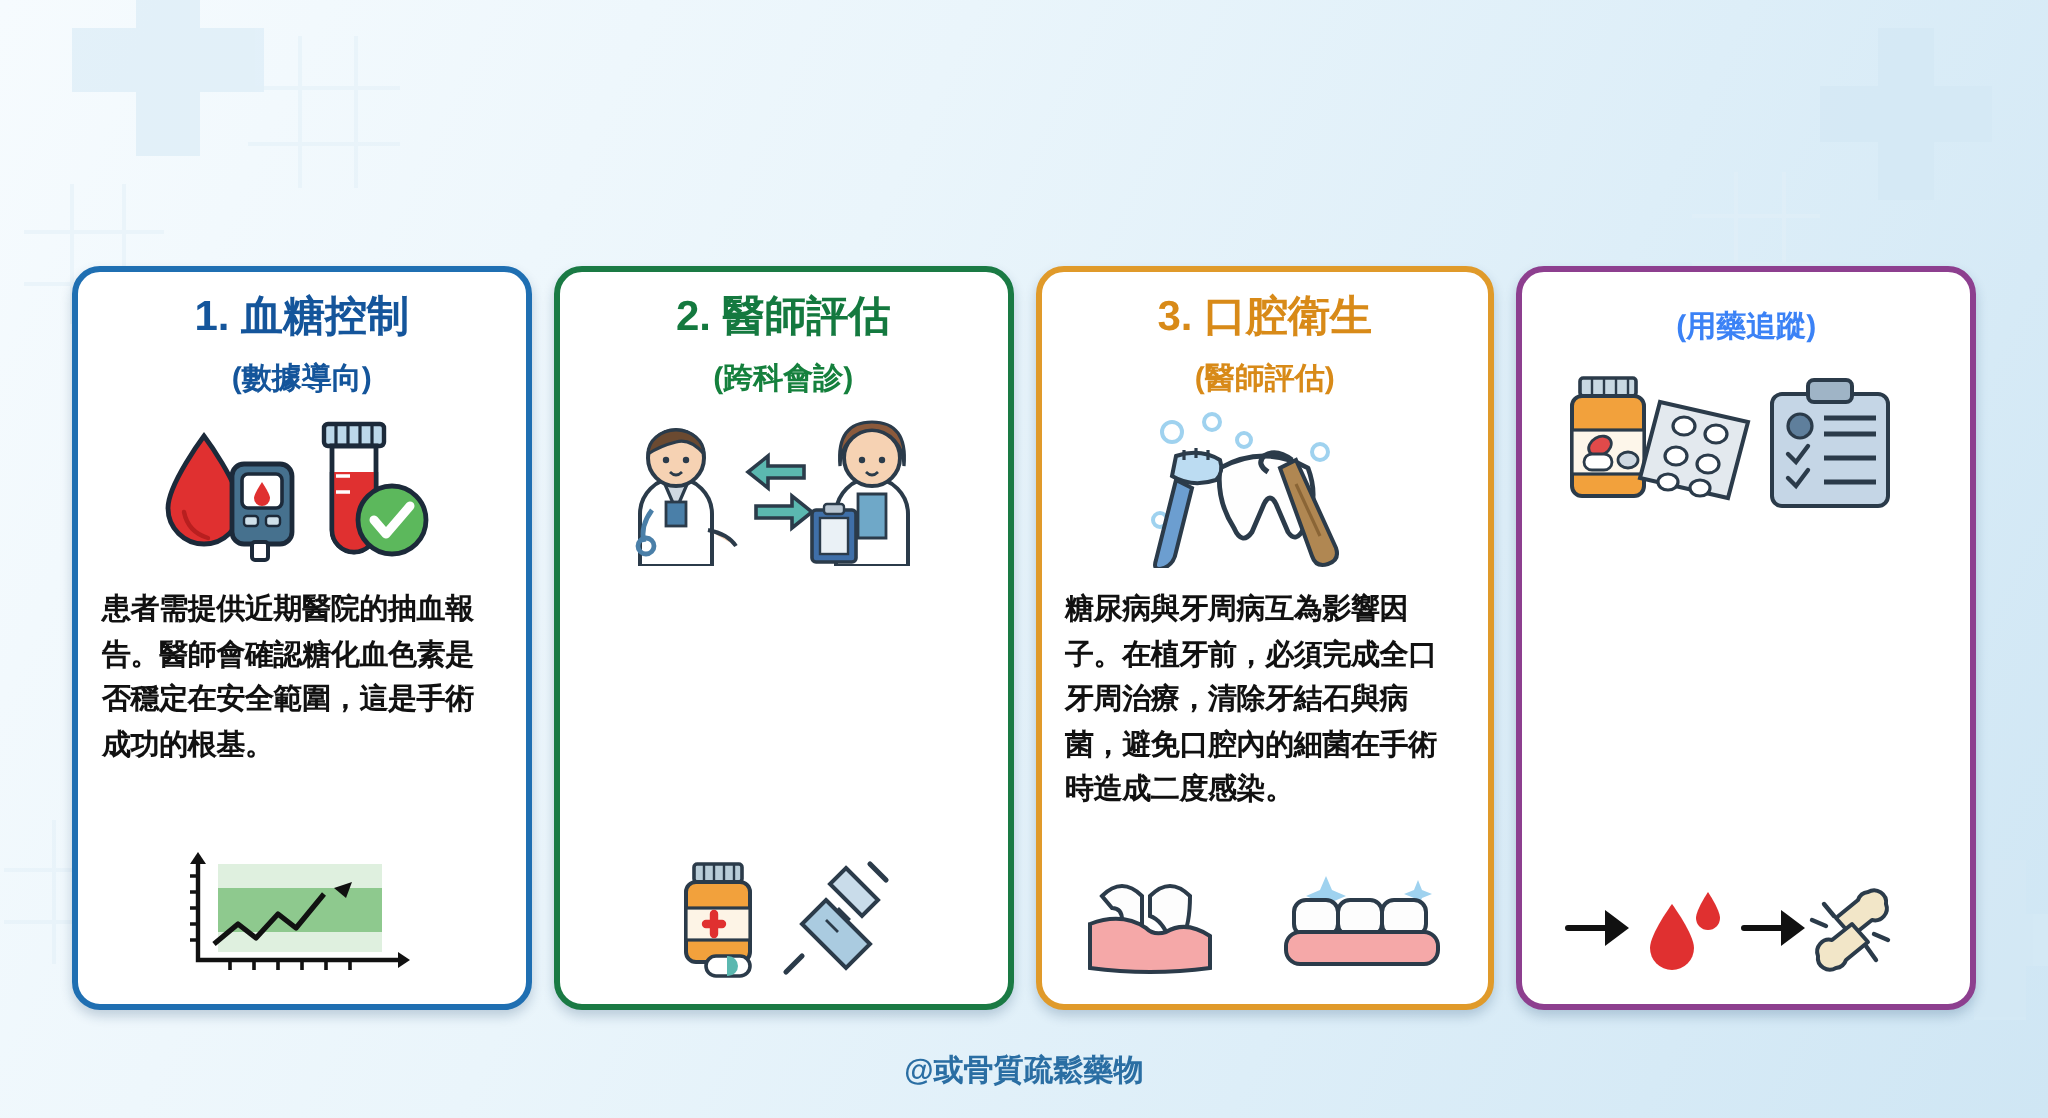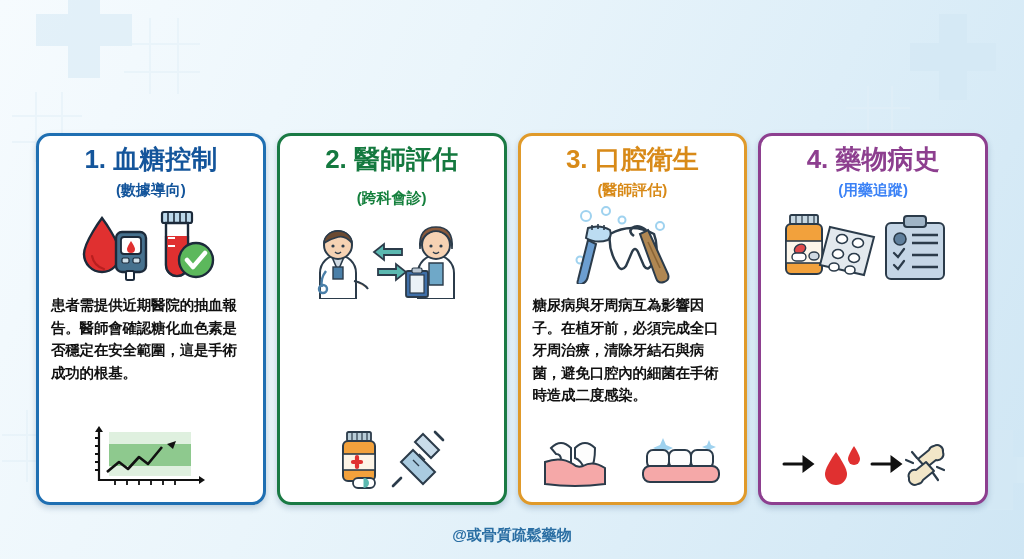--- a/index.html
+++ b/index.html
@@ -39,25 +39,25 @@
     position:absolute;left:36px;top:133px;width:952px;height:372px;
     display:flex;gap:11px;z-index:3;
   }
   .card{
     flex:1 1 0;background:#ffffff;border-radius:14px;
     border:3px solid #1f6fb2;
     box-shadow:0 3px 6px rgba(20,60,100,.22);
     display:flex;flex-direction:column;align-items:center;
     padding:10px 12px 8px;box-sizing:border-box;position:relative;
   }
-  .card.c2{border-color:#1a7a44;gap:8px;}
+  .card.c2{border-color:#1a7a44;}
   .card.c3{border-color:#e09a2a;}
   .card.c4{border-color:#8d3f8f;}
 
-  .c-title{font-size:26px;font-weight:bold;line-height:26px;color:#14559b;text-align:center;}
+  .c-title{font-size:21px;font-weight:bold;line-height:26px;color:#14559b;text-align:center;}
   .card.c2 .c-title{color:#14793f;}
   .card.c3 .c-title{color:#d88a18;}
   .card.c4 .c-title{color:#8d3f8f;}
   .c-sub{font-size:15px;font-weight:bold;line-height:21px;margin-top:7px;text-align:center;color:#14559b;}
   .card.c2 .c-sub{color:#15803d;}
   .card.c3 .c-sub{color:#d88a18;}
   .card.c4 .c-sub{color:#3b82f6;}
 
   .icon-row{height:78px;display:flex;align-items:center;justify-content:center;gap:4px;margin-top:6px;}
   .body-text{
@@ -252,21 +252,20 @@
             <rect x="110" y="22" width="22" height="18" rx="6" fill="#fdfdfd" stroke="#2b3b4a" stroke-width="2"></rect>
             <rect x="132" y="22" width="22" height="18" rx="6" fill="#fdfdfd" stroke="#2b3b4a" stroke-width="2"></rect>
             <rect x="154" y="22" width="22" height="18" rx="6" fill="#fdfdfd" stroke="#2b3b4a" stroke-width="2"></rect>
             <rect x="106" y="38" width="76" height="16" rx="7" fill="#f5a8a8" stroke="#2b3b4a" stroke-width="2"></rect>
           </g>
         </svg>
       </div>
     </div>
 
     <div class="card c4">
-      <div class="c-title">4. 藥物病史</div>
       <div class="c-sub">(用藥追蹤)</div>
       <div class="icon-row">
         <svg width="186" height="72" viewBox="0 0 186 72">
           <g>
             <rect x="10" y="6" width="28" height="9" rx="1.6" fill="#c8d8e2" stroke="#2b3b4a" stroke-width="1.8"></rect>
             <path d="M16 6 v9 M22 6 v9 M28 6 v9 M34 6 v9" stroke="#2b3b4a" stroke-width="1.2"></path>
             <rect x="6" y="15" width="36" height="50" rx="5" fill="#f2a13c" stroke="#2b3b4a" stroke-width="2"></rect>
             <rect x="6" y="32" width="36" height="22" fill="#fdf6ea" stroke="#2b3b4a" stroke-width="1.6"></rect>
             <ellipse cx="20" cy="40" rx="6" ry="4.5" transform="rotate(-30 20 40)" fill="#e04a4a" stroke="#2b3b4a" stroke-width="1.4"></ellipse>
             <rect x="12" y="44" width="14" height="8" rx="4" fill="#ffffff" stroke="#2b3b4a" stroke-width="1.4"></rect>

